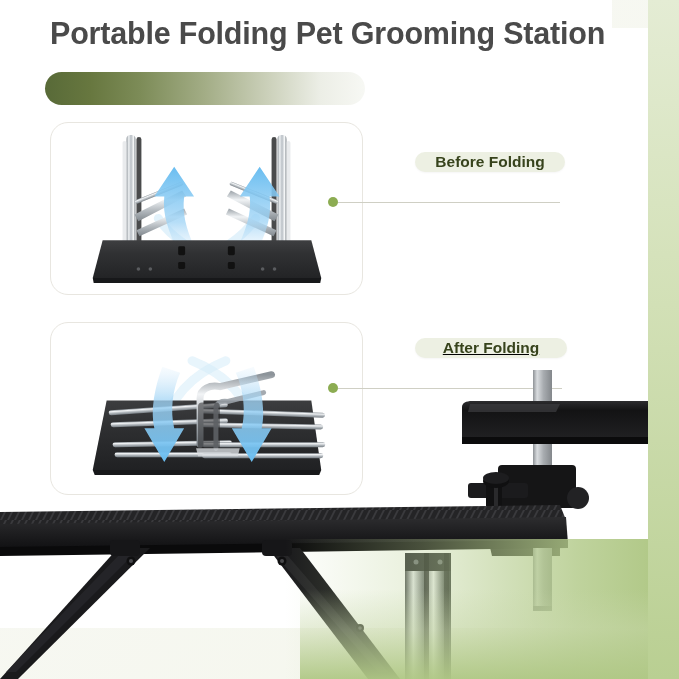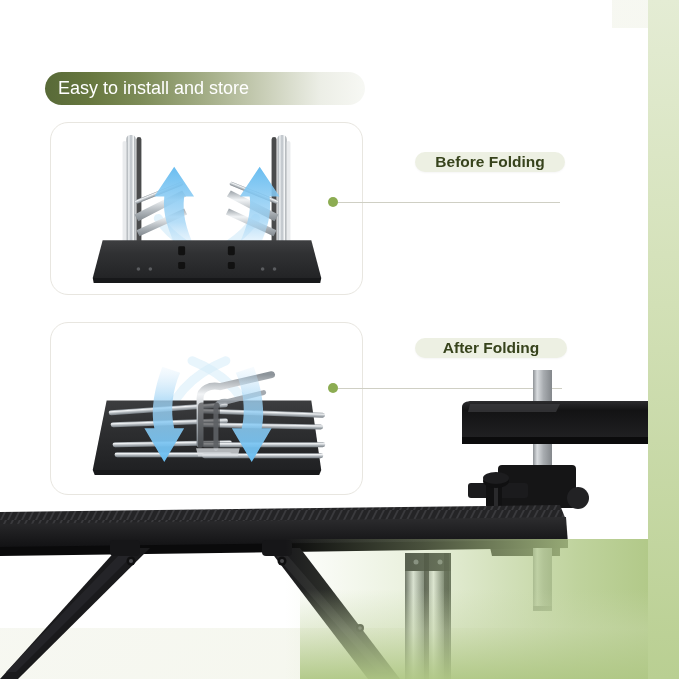--- a/index.html
+++ b/index.html
@@ -130,37 +130,37 @@
     justify-content: center;
     box-shadow: 0 1px 2px rgba(0,0,0,0.04);
   }
   .callout-text {
     font-size: 15.5px;
     font-weight: bold;
     color: #37431c;
     white-space: nowrap;
   }
   #callout-before { left: 415px; top: 152px; width: 150px; }
-  #callout-after  { left: 415px; top: 338px; width: 152px; }
+  #callout-after  { left: 415px; top: 338px; width: 152px; text-decoration: underline; }
 
   
   .photo-layer { position: absolute; inset: 0; pointer-events: none; }
 </style>
 </head>
 <body>
 
 <div id="stage">
 
   <div class="bg-tint"></div>
   <div class="bg-green-right"></div>
   <div class="white-card"></div>
   <div class="white-card-top"></div>
 
+  <div class="title">Portable Folding Pet Grooming Station</div>
   <div class="subtitle-pill"></div>
-  <div class="subtitle-text">Easy to install and store</div>
 
   <div class="panel" id="panel-before">
     <svg class="panel-art" viewBox="0 0 313 173">
       <defs>
         <linearGradient id="chrome" x1="0" y1="0" x2="1" y2="0">
           <stop offset="0%" stop-color="#8f969c"></stop>
           <stop offset="25%" stop-color="#eef1f3"></stop>
           <stop offset="50%" stop-color="#b9bfc5"></stop>
           <stop offset="78%" stop-color="#f4f6f7"></stop>
           <stop offset="100%" stop-color="#7d848a"></stop>

